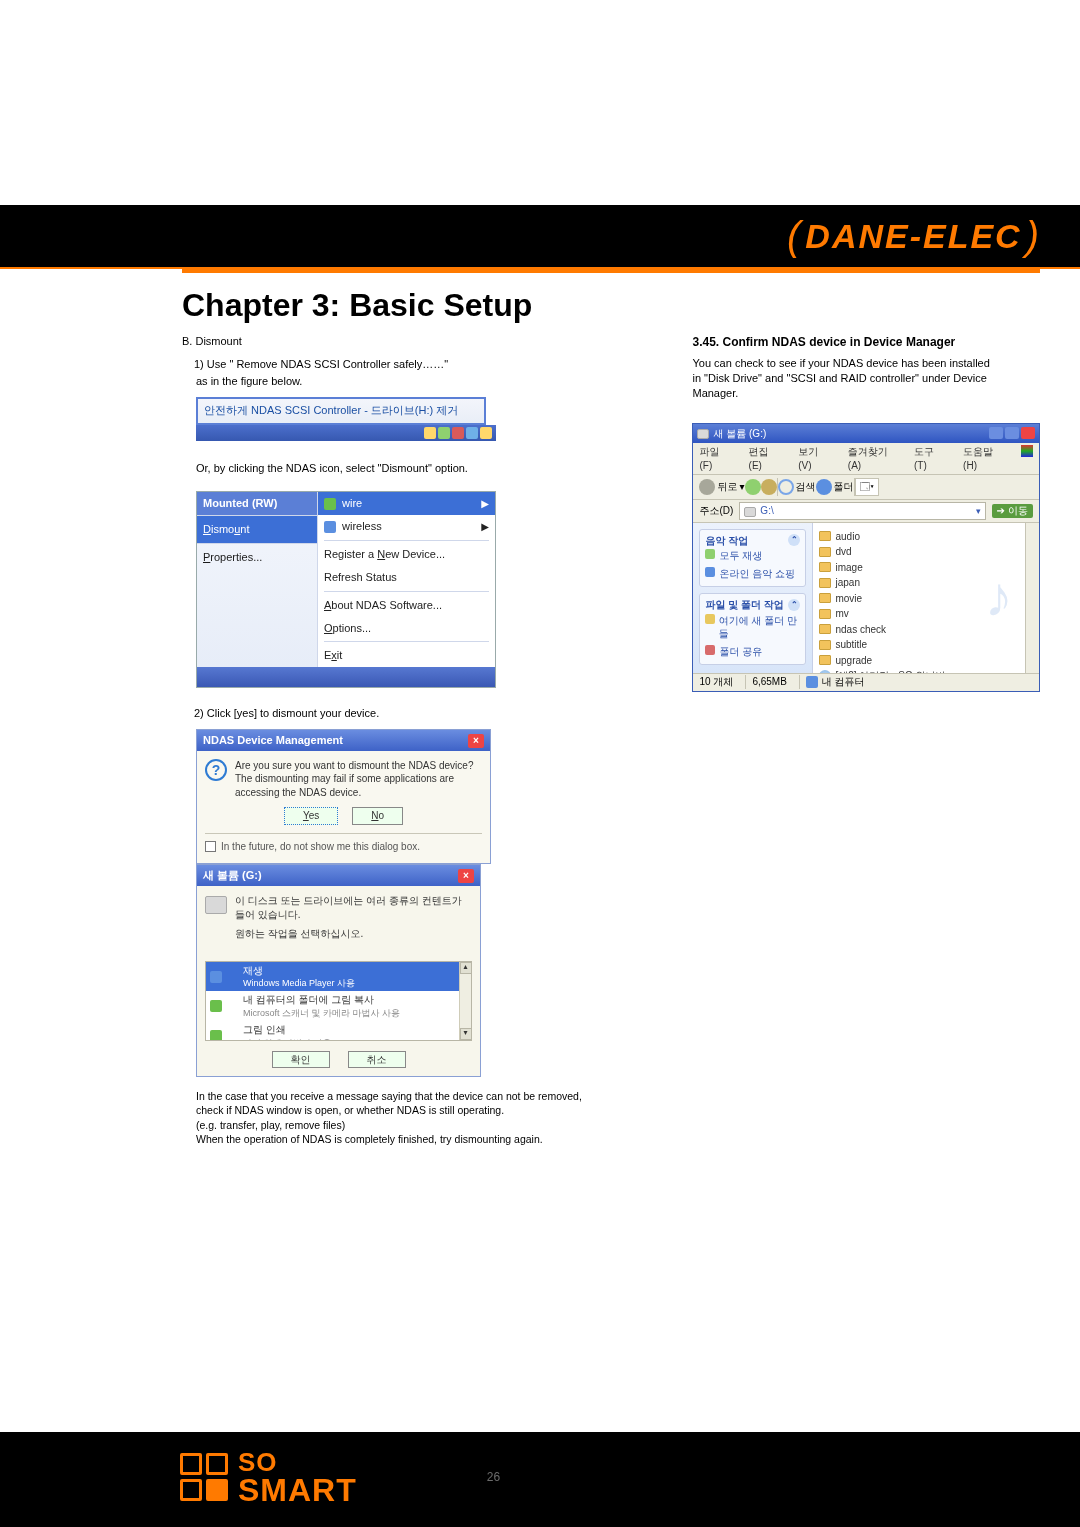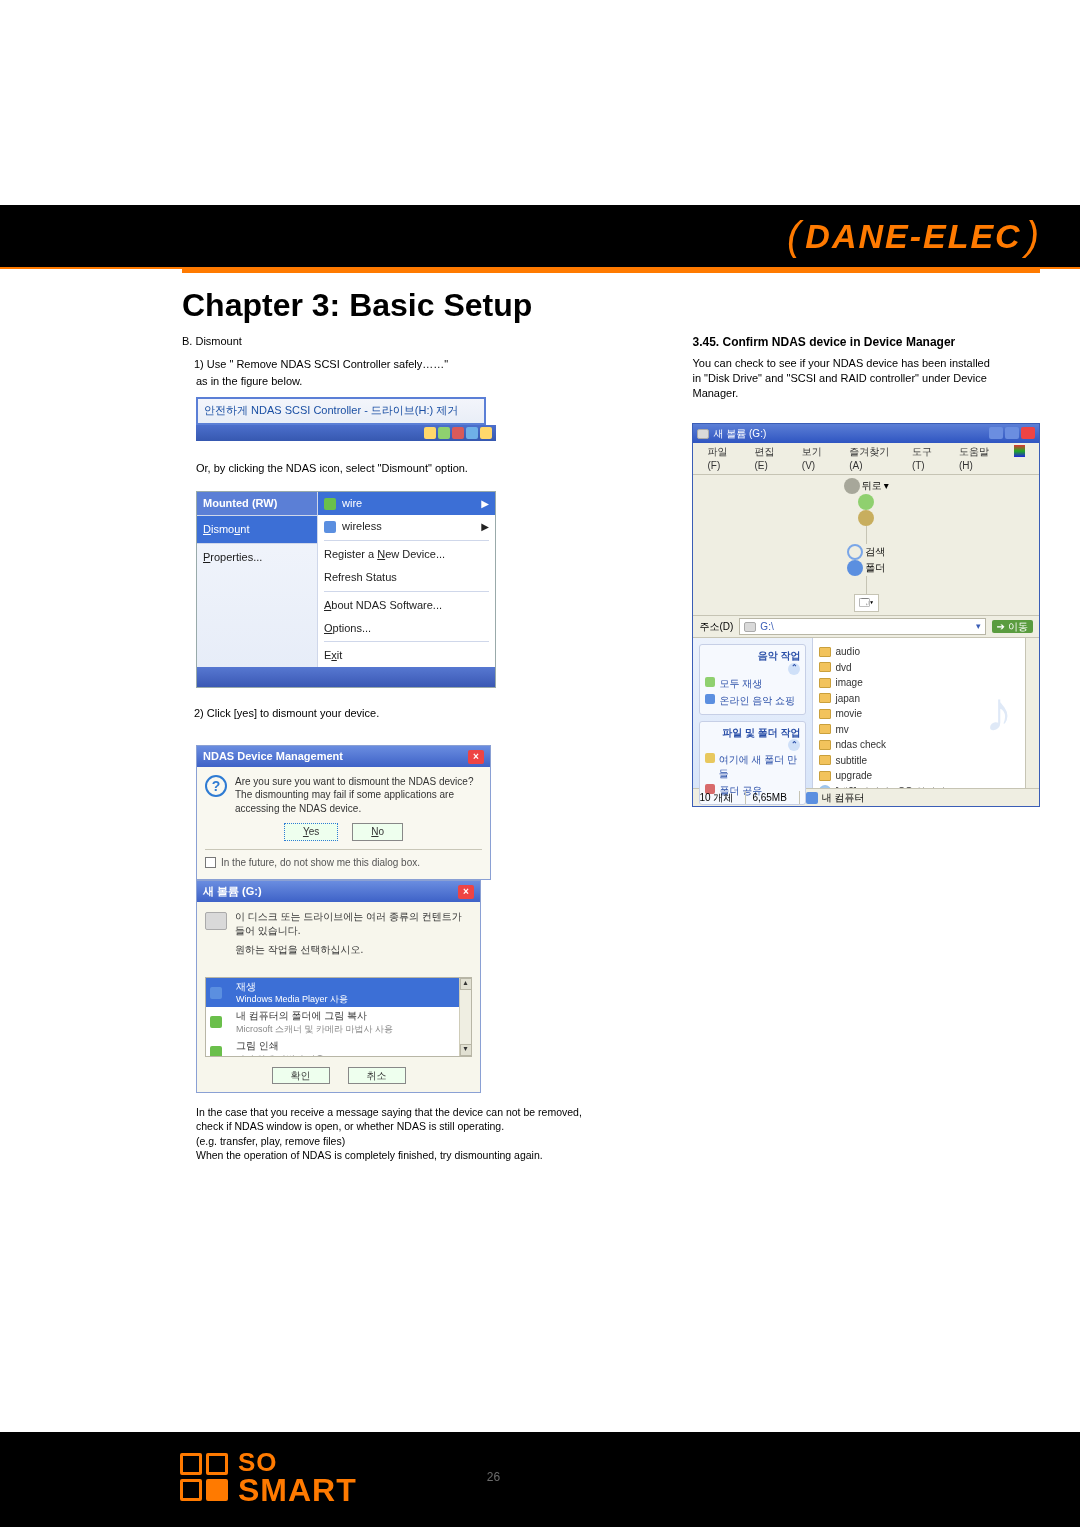--- a/index.html
+++ b/index.html
@@ -46,75 +46,75 @@
   .ctx-right { flex:1; background:#fff; border-left:1px solid #cfd7ea; }
   .ctx-right .row { display:flex; align-items:center; gap:6px; padding:4px 6px; font-size:11px; color:#222; }
   .ctx-right .row.hi { background:#3c6fd6; color:#fff; }
   .ctx-right .sep { height:1px; background:#cfd7ea; margin:2px 6px; }
   .ctx-right .arrow { margin-left:auto; font-size:10px; }
   .mini-icon { width:12px; height:12px; display:inline-block; border-radius:2px; background:#6abf4b; }
   .mini-icon.blue { background:#5b8fe0; }
   .ctx-bottom { height:20px; background: linear-gradient(#5778d1,#3a58b4); }
 
   
-  .dlg { width:295px; margin-left:14px; margin-top:22px; border:1px solid #8aa0d4; }
+  .dlg { width:295px; margin-left:14px; margin-top:6px; border:1px solid #8aa0d4; }
   .dlg-title { background: linear-gradient(#6a8de0,#3e62c7); color:#fff; font-size:11px; font-weight:700; padding:3px 6px; display:flex; align-items:center; }
   .dlg-close { margin-left:auto; width:16px; height:14px; background:#e44; color:#fff; font-size:10px; display:flex; align-items:center; justify-content:center; border-radius:2px; }
   .dlg-body { background:#f9f8f0; padding:8px 8px 10px 8px; font-size:10px; color:#333; }
   .dlg-msg { display:flex; gap:8px; }
   .q-icon { width:22px; height:22px; border-radius:50%; border:2px solid #2e7bd3; color:#2e7bd3; display:flex; align-items:center; justify-content:center; font-weight:700; font-size:14px; flex-shrink:0;}
   .dlg-btns { display:flex; gap:14px; justify-content:center; margin-top:8px;}
   .dlg-btn { border:1px solid #888; background:#efe; padding:1px 18px; font-size:10px; }
   .dlg-btn.primary { border:1px dotted #2e7bd3; }
   .dlg-check { border-top:1px solid #c9c7b8; margin-top:8px; padding-top:6px; display:flex; align-items:center; gap:5px; font-size:10px; color:#555;}
   .chk { width:11px; height:11px; border:1px solid #777; background:#fff; display:inline-block; }
 
   .step3 { margin: 16px 0 6px 14px; }
 
   
   .statusdlg { width:285px; margin-left:14px; border:1px solid #8aa0d4; }
   .statusdlg .dlg-body { background:#f7f6ec; font-size:10px; padding:8px; }
   .statusdlg .row1 { display:flex; gap:8px; align-items:flex-start; margin-bottom:6px;}
   .drive-ic { width:22px; height:18px; background:#d9d9d9; border:1px solid #aaa; border-radius:2px; margin-top:2px;}
   .listbox { border:1px solid #b8b6a6; background:#fff; height:80px; overflow:hidden; position:relative;}
-  .listbox .li { display:flex; gap:14px; align-items:center; padding:2px 4px; font-size:10px;}
+  .listbox .li { display:flex; gap:21px; align-items:center; padding:2px 4px; font-size:10px;}
   .listbox .li.hi { background:#3c6fd6; color:#fff; }
   .scroll-v { position:absolute; right:0; top:0; bottom:0; width:12px; background:#efeee2; border-left:1px solid #cfccb8; display:flex; flex-direction:column; justify-content:space-between; align-items:center;}
   .sb-btn { width:12px; height:12px; background:#e1e0d2; border:1px solid #b8b6a6; font-size:8px; display:flex; align-items:center; justify-content:center;}
   .statusdlg .btns { display:flex; gap:18px; justify-content:center; margin-top:10px;}
 
   .notes { font-size:10.5px; margin: 12px 0 0 14px; line-height:1.35; }
 
   
   .col-right h3 { font-size:12px; font-weight:700; margin-bottom:6px; }
   .rtext { font-size:11px; margin-bottom:22px; }
 
   
   .explorer { border:1px solid #3a5db6; width:100%; font-size:10px; background:#fff; }
   .ex-title { background: linear-gradient(#5c7fd6,#2f55c1); color:#fff; padding:3px 4px; display:flex; align-items:center; gap:4px;}
   .ex-title .winbtns { margin-left:auto; display:flex; gap:2px;}
   .wb { width:14px; height:12px; border-radius:2px; display:inline-block; }
   .wb.min{background:#6b8ee0;} .wb.max{background:#6b8ee0;} .wb.close{background:#e44;}
-  .ex-menu { background:#efeee2; border-bottom:1px solid #c6c4b4; display:flex; gap:22px; padding:2px 14px; color:#333;}
+  .ex-menu { background:#efeee2; border-bottom:1px solid #c6c4b4; display:flex; gap:22px; padding:2px 6px; color:#333;}
   .ex-menu .flag { margin-left:auto; width:14px; height:12px; background:linear-gradient(#d33,#2a2,#22d);}
-  .ex-toolbar { background:#efeee2; border-bottom:1px solid #c6c4b4; display:flex; align-items:center; gap:0; padding:3px 6px;flex-direction:column;}
+  .ex-toolbar { background:#efeee2; border-bottom:1px solid #c6c4b4; display:flex; align-items:center; gap:0; padding:3px 6px;}
   .tb-btn { display:flex; align-items:center; gap:2px; }
   .tb-ic { width:16px; height:16px; border-radius:50%; background:#8fd06f; display:inline-block;}
   .tb-ic.back{background:#a7a79a;} .tb-ic.up{background:#c8ae5e;}
   .tb-ic.srch{background:transparent; border:2px solid #7aa6e8; border-radius:50%;} 
   .tb-ic.fold{background:#5b8fe0;}
   .tb-sep{width:1px;height:18px;background:#c6c4b4;}
   .tb-drop{border:1px solid #c6c4b4; padding:1px 4px; background:#fff;}
   .ex-addr { background:#efeee2; border-bottom:1px solid #c6c4b4; display:flex; align-items:center; gap:6px; padding:2px 6px;}
   .addr-input{flex:1; border:1px solid #b8b6a6; background:#fff; padding:1px 4px; display:flex; align-items:center; gap:4px; color:#3a5db6;}
   .go-btn{display:flex; align-items:center; gap:3px; color:#fff; background:#5a9c3f; border-radius:2px; padding:0 5px;}
   .ex-body { display:flex; height:150px; }
   .ex-left { width:120px; background: linear-gradient(#ecf2fc,#d8e5f9); border-right:1px solid #c6cfe6; padding:6px 6px; display:flex; flex-direction:column; gap:6px;}
   .task-box { background:#f6f9fe; border:1px solid #c6cfe6; border-radius:3px; padding:4px 5px; }
-  .task-box .tb-title { color:#2a4fa8; font-weight:700; font-size:10px; display:flex; align-items:flex-end;flex-direction:column;}
+  .task-box .tb-title { color:#2a4fa8; font-weight:700; font-size:10px; display:flex; align-items:center;}
   .task-box .tb-title .chev{margin-left:auto; width:12px; height:12px; border-radius:50%; background:#cfe0f8; display:inline-flex; align-items:center; justify-content:center; font-size:8px; color:#2a4fa8;}
   .task-box .ti { color:#2a4fa8; font-size:10px; padding:2px 0; display:flex; gap:4px;}
   .ti-ic{width:10px;height:10px;border-radius:2px;background:#8fd06f;display:inline-block;}
   .ti-ic.y{background:#e8c85e;} .ti-ic.b{background:#5b8fe0;} .ti-ic.r{background:#d86b6b;}
   .ex-right { flex:1; background:#fff; padding:6px 6px; position:relative; overflow:hidden;}
   .folder-row { display:flex; gap:4px; align-items:center; padding:1px 0; color:#333;}
   .fold-ic{width:12px;height:10px; background:#f2c35c; border:1px solid #caa03c; border-radius:1px; display:inline-block;}
   .note-ic{width:12px;height:12px; border-radius:50%; background:radial-gradient(#b6d6f3,#8ab8e8); display:inline-block;}
   .ex-scroll{position:absolute; right:0; top:0; bottom:0; width:14px; background:#efeee2; border-left:1px solid #c6c4b4;}
   .music-note { position:absolute; right:26px; top:36px; font-size:56px; color:#dfe9f7; }

